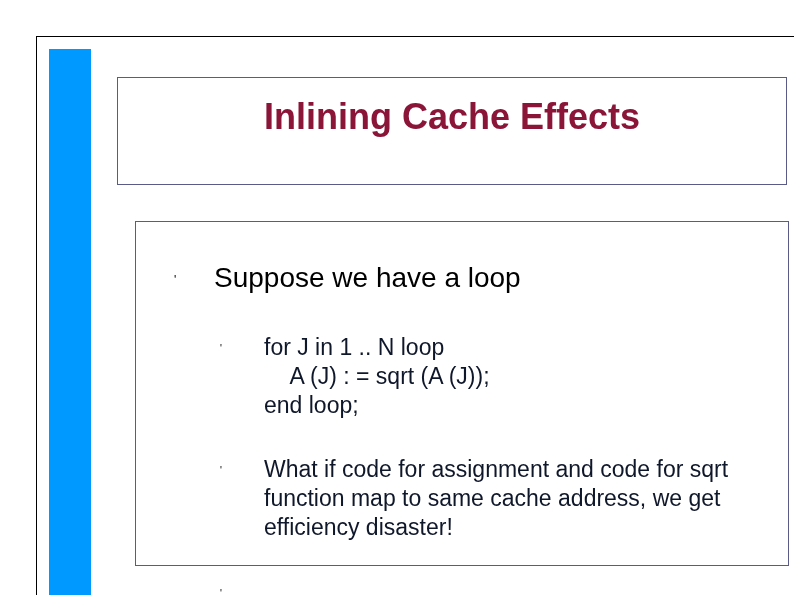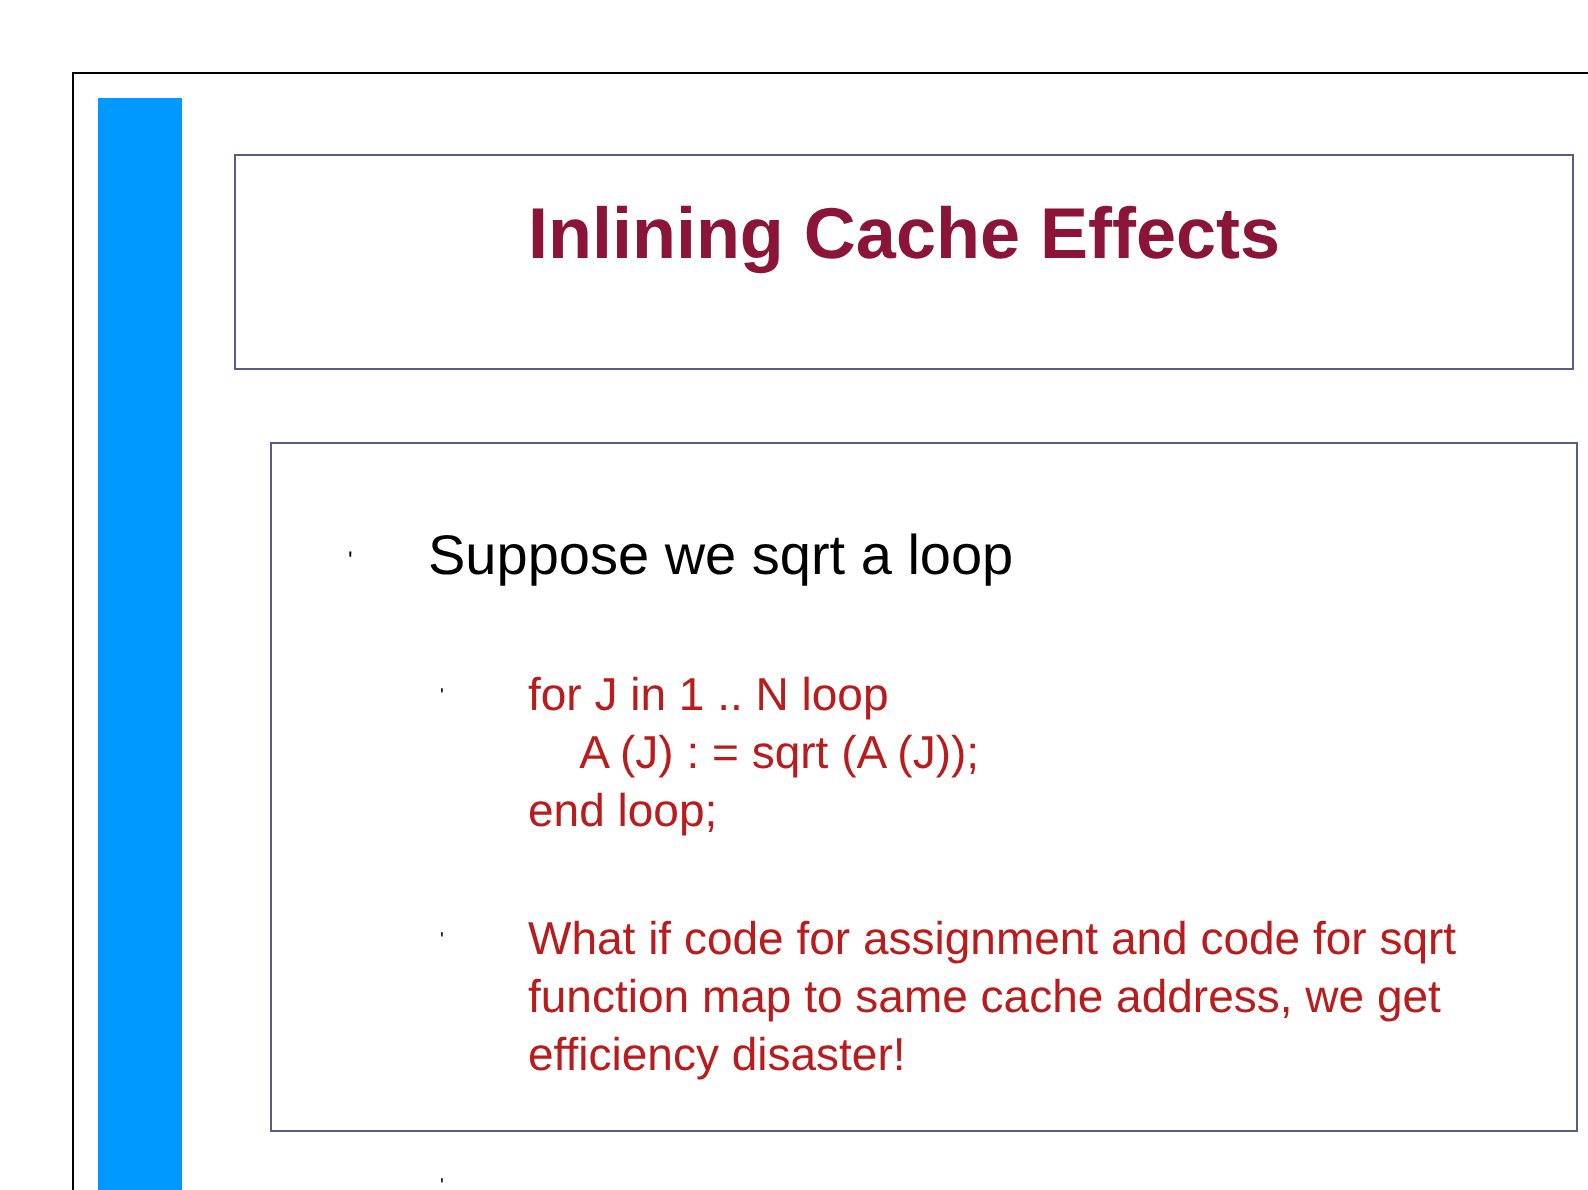--- a/index.html
+++ b/index.html
@@ -74,40 +74,40 @@
   .sub-bullet .smark {
     font-size: 10px;
     color: #000;
     width: 20px;
     flex: 0 0 20px;
     line-height: 24px;
     padding-top: 4px;
   }
   .sub-bullet .stext {
     font-size: 23px;
-    color: #b91c1c;
+    color: #0f172a;
     line-height: 1.25;
     white-space: pre-wrap;
   }
 </style>
 </head>
 <body>
 
 <div class="slide">
   <div class="side-blue"></div>
 
   <div class="title-box">
     <div class="title-text">Inlining Cache Effects</div>
   </div>
 
   <div class="body-box">
 
     <div class="main-bullet">
       <div class="mark">'</div>
-      <div class="mtext">Suppose we sqrt a loop</div>
+      <div class="mtext">Suppose we have a loop</div>
     </div>
 
     <div class="sub-list">
 
       <div class="sub-bullet">
         <div class="smark">'</div>
         <div class="stext">for J in 1 .. N loop
     A (J) : = sqrt (A (J));
 end loop;</div>
       </div>

